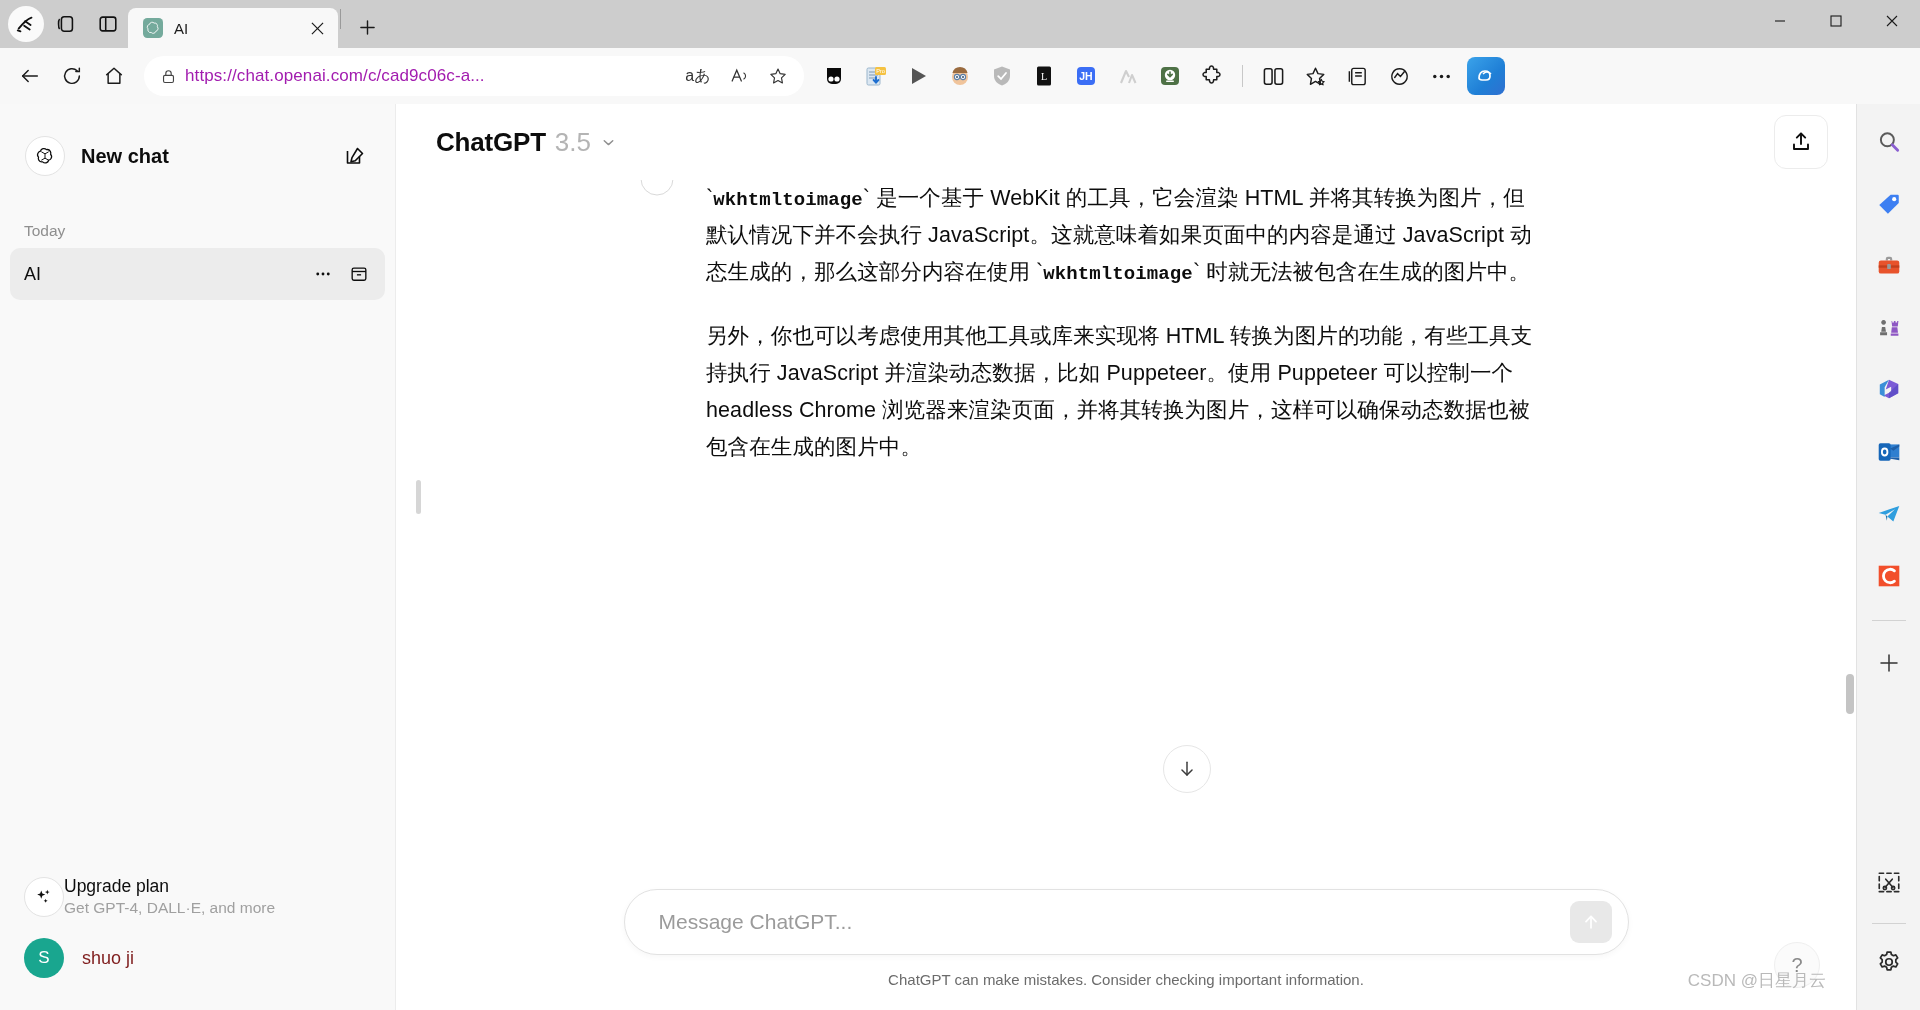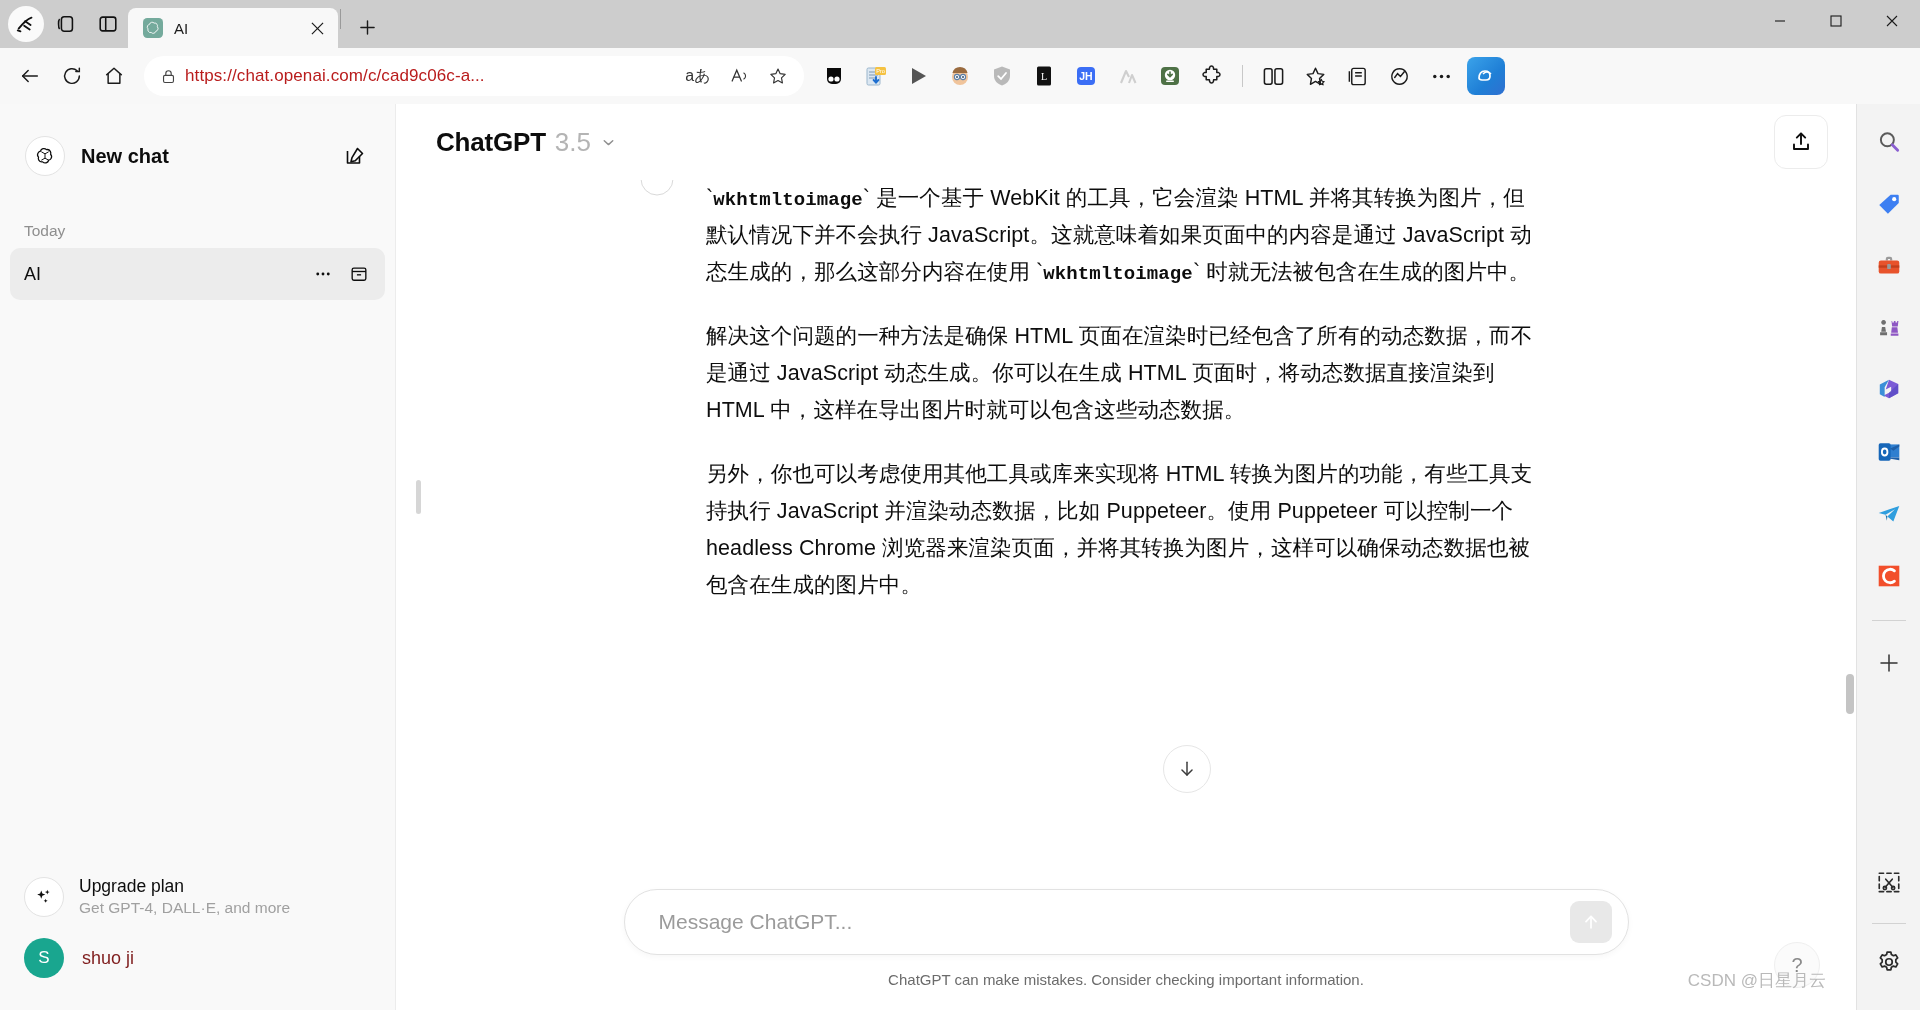--- a/index.html
+++ b/index.html
@@ -61,21 +61,21 @@
   .nav-btn {
     width: 40px; height: 40px; border-radius: 6px;
     display: flex; align-items: center; justify-content: center; cursor: pointer; flex: 0 0 40px;
   }
   .omnibox {
     flex: 0 1 660px; height: 40px; background: #ffffff; border-radius: 20px;
     display: flex; align-items: center; padding: 0 10px 0 16px; gap: 8px;
     margin: 0 8px; min-width: 300px;
   }
   .omni-url {
-    flex: 1; font-size: 17px; color: #b91c1c; white-space: nowrap; overflow: hidden;
+    flex: 1; font-size: 17px; color: #a21caf; white-space: nowrap; overflow: hidden;
     letter-spacing: .1px;
   }
   .omni-ic {
     width: 32px; height: 32px; border-radius: 50%;
     display: flex; align-items: center; justify-content: center; cursor: pointer; flex: 0 0 32px;
   }
   .ext-row { display: flex; align-items: center; gap: 2px; flex: 1; }
   .ext {
     width: 40px; height: 40px; border-radius: 6px;
     display: flex; align-items: center; justify-content: center; cursor: pointer; flex: 0 0 40px;
@@ -112,21 +112,21 @@
   .grp-title { font-size: 15.5px; color: #8f8f8f; padding: 0 14px; margin: 38px 0 8px 0; font-weight:400;}
   .chat-item {
     height: 52px; border-radius: 10px; display: flex; align-items: center;
     padding: 0 12px 0 14px; gap: 8px; cursor: pointer; background: #ececec;
   }
   .chat-title { flex: 1; font-size: 18px; color: #0d0d0d; white-space: nowrap; overflow: hidden; }
   .chat-act { width: 28px; height: 28px; display: flex; align-items: center; justify-content: center; cursor: pointer; }
 
   .side-bottom { margin-top: auto; padding-bottom: 12px; }
   .upgrade {
-    height: 62px; border-radius: 10px; display: flex; align-items: center; gap: 15px;
+    height: 62px; border-radius: 10px; display: flex; align-items: center; gap: 0;
     padding: 0 14px; cursor: pointer;
   }
   .up-icon {
     width: 40px; height: 40px; border-radius: 50%; border: 1px solid #e3e3e3; background:#fff;
     display: flex; align-items: center; justify-content: center; flex: 0 0 40px;
   }
   .up-t1 { font-size: 17.5px; color: #0d0d0d; font-weight: 500; line-height: 1.3; }
   .up-t2 { font-size: 15.5px; color: #a0a0a0; line-height: 1.35; }
   .profile {
     height: 60px; border-radius: 10px; display: flex; align-items: center; gap: 18px;
@@ -538,21 +538,20 @@
 
         <div class="thread">
           <div class="scroll-rail"></div>
           <div class="thread-inner">
             <span class="assist-badge">
               <svg width="34" height="34" viewBox="0 0 34 34">
                 <circle cx="17" cy="17" r="16" fill="none" stroke="#d9d9d9" stroke-width="1"></circle>
               </svg>
             </span>
             <div class="msg-p" id="p2"><span>`</span><code>wkhtmltoimage</code><span>` 是一个基于 WebKit 的工具，它会渲染 HTML 并将其转换为图片，但默认情况下并不会执行 JavaScript。这就意味着如果页面中的内容是通过 JavaScript 动态生成的，那么这部分内容在使用 `</span><code>wkhtmltoimage</code><span>` 时就无法被包含在生成的图片中。</span></div>
-            <div class="msg-p" id="p3"><span>解决这个问题的一种方法是确保 HTML 页面在渲染时已经包含了所有的动态数据，而不是通过 JavaScript 动态生成。你可以在生成 HTML 页面时，将动态数据直接渲染到 HTML 中，这样在导出图片时就可以包含这些动态数据。</span></div>
             <div class="msg-p" id="p4"><span>另外，你也可以考虑使用其他工具或库来实现将 HTML 转换为图片的功能，有些工具支持执行 JavaScript 并渲染动态数据，比如 Puppeteer。使用 Puppeteer 可以控制一个 headless Chrome 浏览器来渲染页面，并将其转换为图片，这样可以确保动态数据也被包含在生成的图片中。</span></div>
           </div>
           <div class="scroll-down">
             <svg width="22" height="22" viewBox="0 0 24 24" fill="none" stroke="#3b3b3b" stroke-width="1.6" stroke-linecap="round" stroke-linejoin="round">
               <path d="M12 4.5 V18.5"></path>
                 <path d="M6.5 13 L12 18.6 L17.5 13"></path>
             </svg>
           </div>
           <div class="page-scrollbar" style="top:70%;height:40px;"></div>
         </div>

